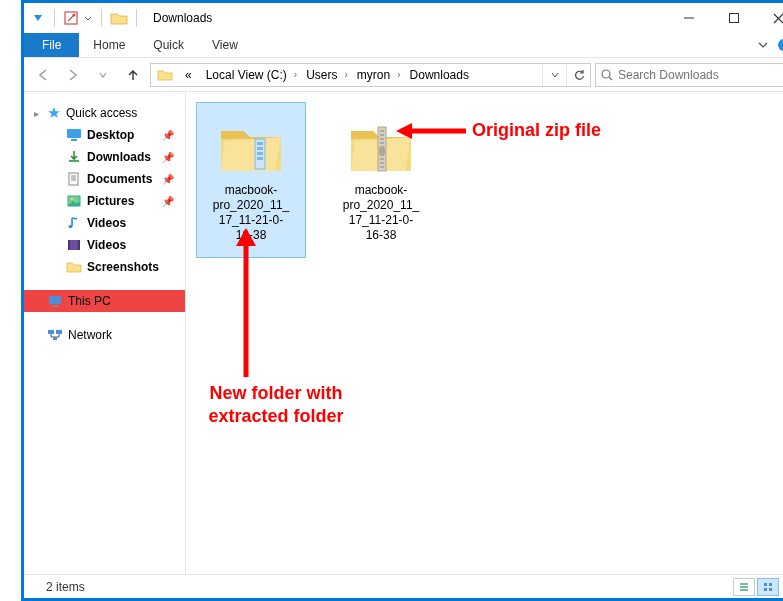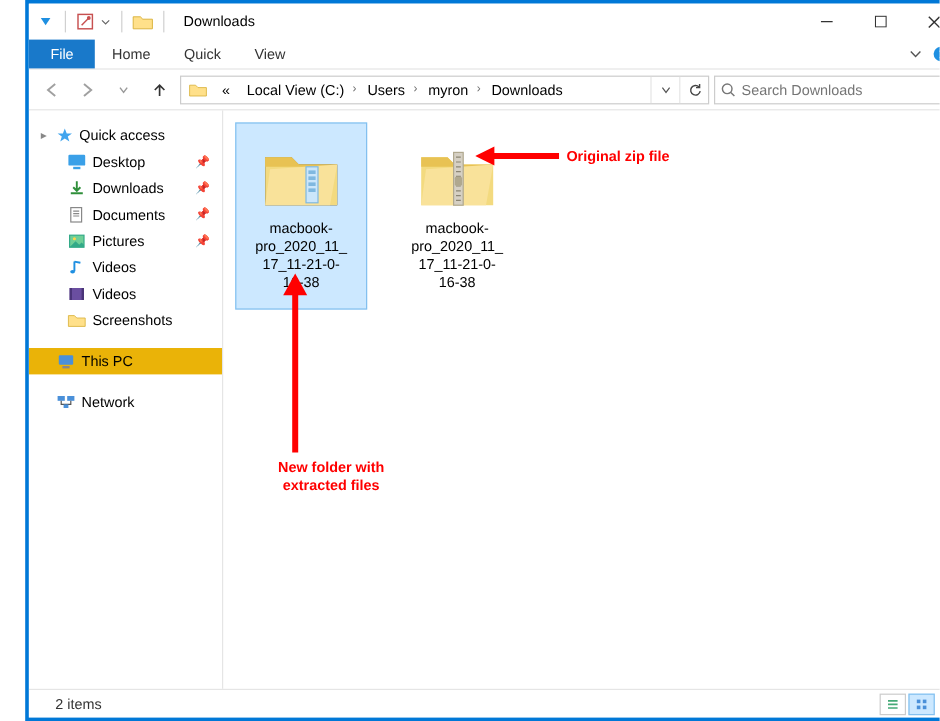--- a/index.html
+++ b/index.html
@@ -22,32 +22,32 @@
   .addr .crumb { padding: 0 6px 0 8px; display: flex; align-items: center; height: 100%; }
   .addr .crumb-sep { color: #707070; padding: 0 1px; font-size: 10px; }
   .addr-end { margin-left: auto; display: flex; }
   .addr-end .ab { width: 24px; display: flex; align-items: center; justify-content: center; height: 22px; border-left: 1px solid #e5e5e5; color: #555; }
   .search { width: 200px; height: 24px; border: 1px solid #cccccc; display: flex; align-items: center; padding: 0 4px; color: #777; font-size: 12px; background: #fff; }
   .search input { border: none; outline: none; flex: 1; font-size: 12px; color: #333; }
   .body { flex: 1; display: flex; min-height: 0; }
   .nav-pane { width: 162px; border-right: 1px solid #e5e5e5; padding: 10px 0; overflow: hidden; }
   .nav-section { margin-bottom: 12px; }
   .nav-row { display: flex; align-items: center; height: 22px; padding-left: 10px; gap: 5px; font-size: 12px; white-space: nowrap; }
-  .nav-row.child { padding-left: 32px; }
-  .nav-row.selected { background: #eab308; }
+  .nav-row.child { padding-left: 42px; font-weight: bold; }
+  .nav-row.selected { background: #ef4444; }
   .pin { margin-left: auto; margin-right: 10px; color: #888; font-size: 10px; }
   .content { flex: 1; position: relative; padding: 10px; display: flex; align-items: flex-start; gap: 20px; }
   .file-item { width: 110px; display: flex; flex-direction: column; align-items: center; text-align: center; font-size: 12px; padding: 14px; border: 1px solid transparent; }
   .file-item.selected { border: 1px solid #83c0ef; background: #cce8ff; }
   .file-label { margin-top: 6px; line-height: 1.25; word-break: break-word; }
   .statusbar { height: 24px; border-top: 1px solid #e5e5e5; display: flex; align-items: center; padding: 0 22px; font-size: 12px; color: #333; }
   .statusbar .view-btns { margin-left: auto; display: flex; gap: 2px; }
   .statusbar .vb { width: 22px; height: 18px; border: 1px solid #ccc; display: flex; align-items: center; justify-content: center; }
   .statusbar .vb.active { background: #cce8ff; border-color: #83c0ef; }
-  .annotation { position: absolute; color: #ff0000; font-weight: bold; font-size: 12px; font-family: Arial, sans-serif; pointer-events: none; justify-content: space-between; }
+  .annotation { position: absolute; color: #ff0000; font-weight: bold; font-size: 18px; font-family: Arial, sans-serif; pointer-events: none; justify-content: space-between; }
   .icon-sm { width: 16px; height: 16px; flex-shrink: 0; }
   .folder-ico { display:inline-block; }
   svg { display: block; }
 </style>
 </head>
 <body>
 
 <div class="window">
 
   <div class="titlebar">
@@ -330,21 +330,21 @@
           </svg>
         <span style="margin-left:6px">Original zip file</span>
       </div>
       <div class="annotation" style="left:-10px; top:130px; width:200px; text-align:center;">
         <svg width="200" height="160" style="position:absolute; left:0; top:0;">
           <path d="M70 155 L70 20" stroke="#ff0000" stroke-width="5"></path>
           <path d="M70 6 L60 24 L80 24 Z" fill="#ff0000"></path>
         </svg>
         <div style="margin-top:160px; line-height:1.25;">
           <div>New folder with</div>
-          <div>extracted files</div>
+          <div>extracted folder</div>
         </div>
       </div>
     </div>
   </div>
 
   <div class="statusbar">
     <span>2 items</span>
     <div class="view-btns">
       <div class="vb">
           <svg width="12" height="12">

